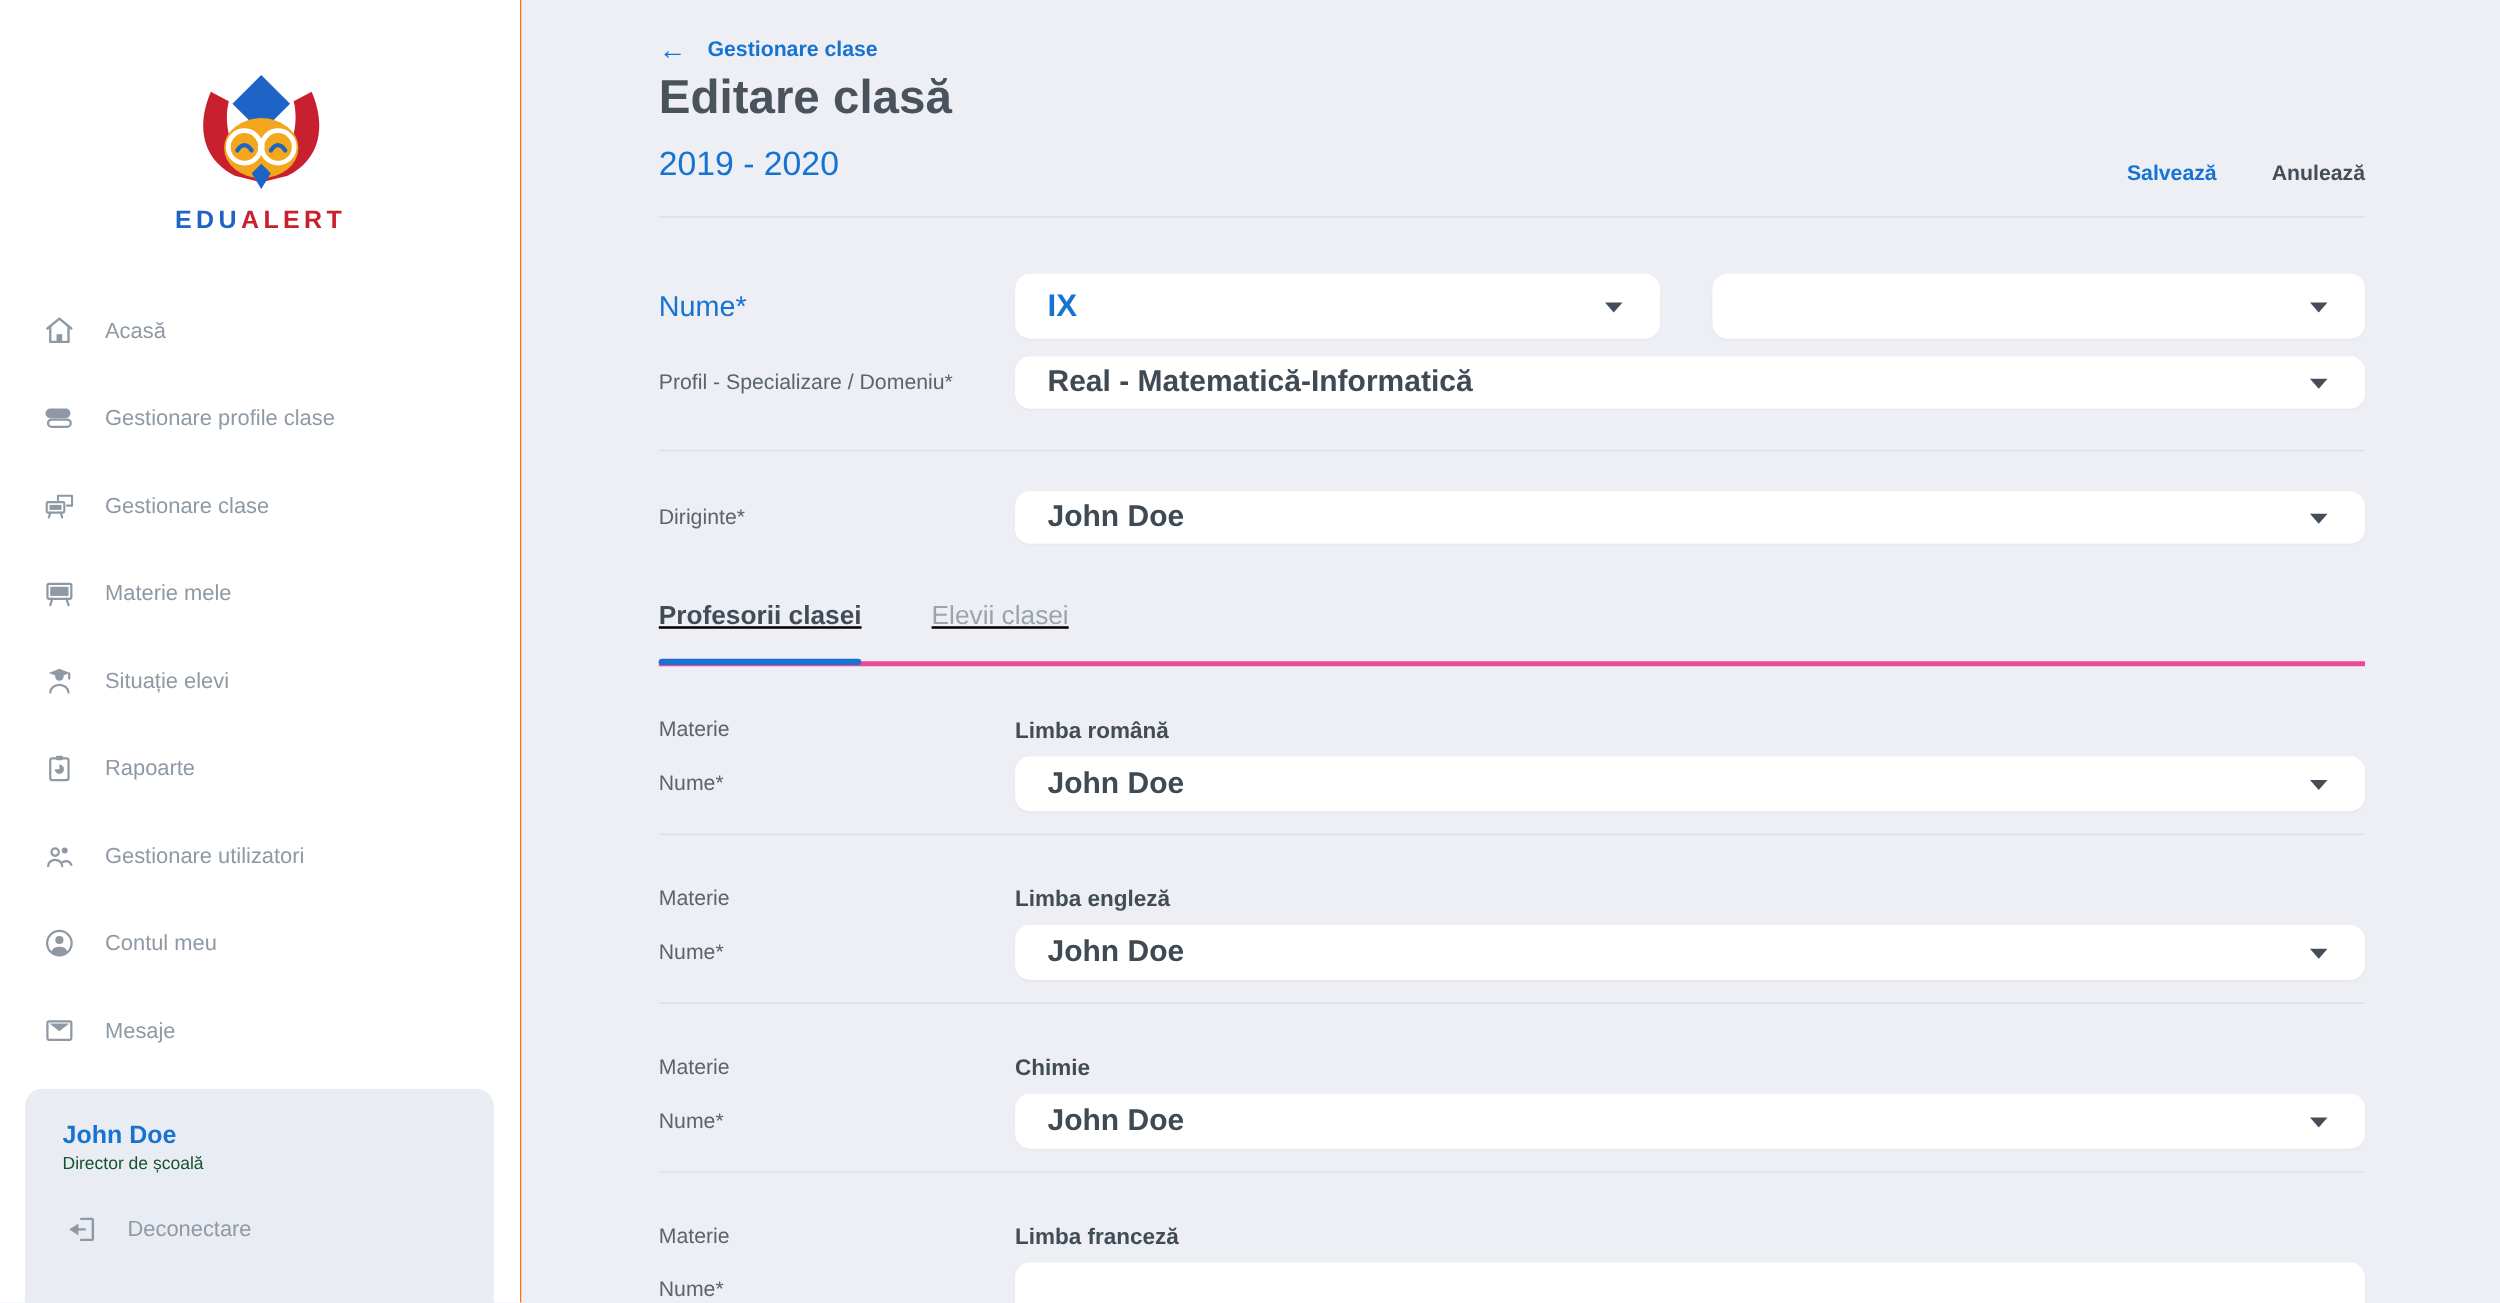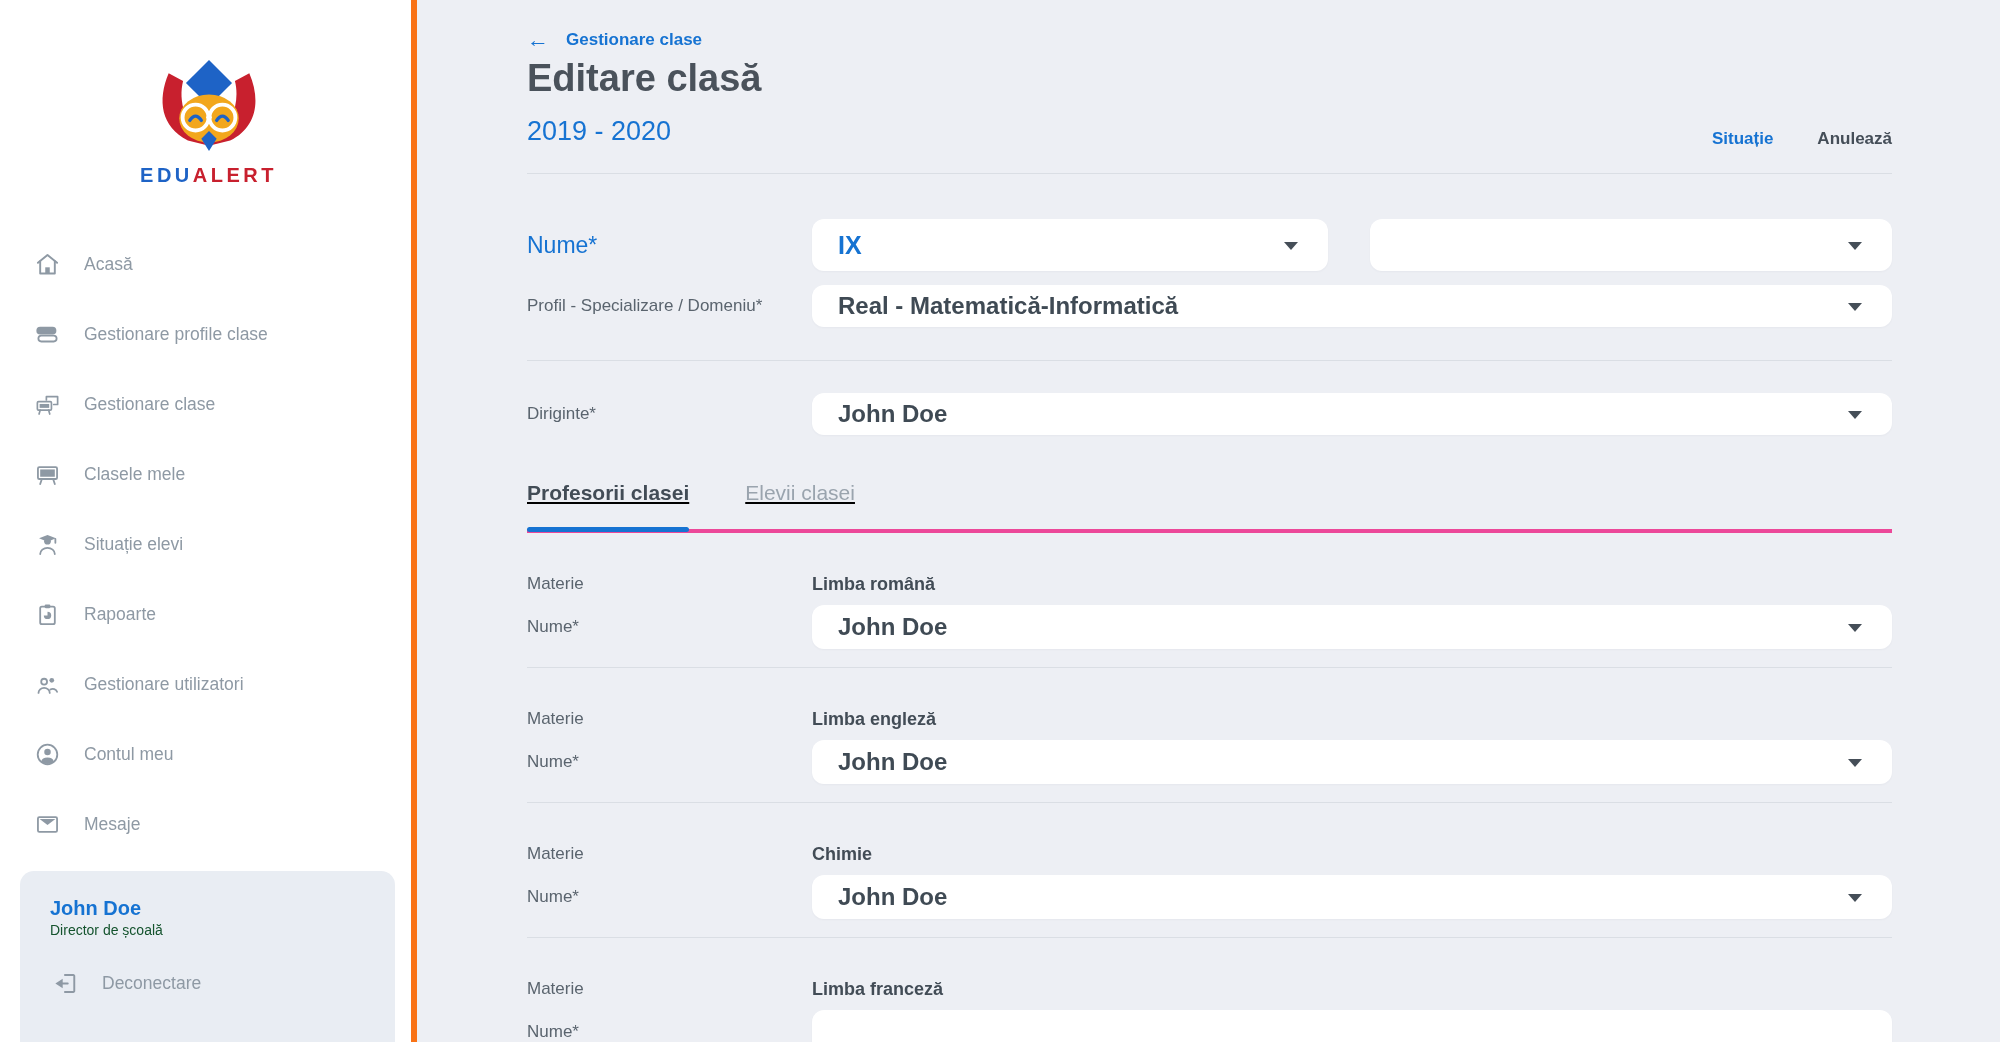--- a/index.html
+++ b/index.html
@@ -1,21 +1,21 @@
 <!DOCTYPE html>
 <html><head>
 <meta charset="utf-8">
 <style>
   * { margin:0; padding:0; box-sizing:border-box; }
   html,body { width:2000px; height:1042px; overflow:hidden;
     font-family:"Liberation Sans", sans-serif; background:#edeff4; }
 
   
   .sidebar { position:absolute; left:0; top:0; width:417px; height:1042px;
-    background:#ffffff; border-right:6px solid #f97316; }
+    background:#ffffff; border-right:1px solid #f97316; }
   .logo-block { position:absolute; top:58px; left:0; width:417px; text-align:center; }
   .logo-text { margin-top:6px; font-size:20px; font-weight:800; letter-spacing:3.5px; }
   .logo-text .b { color:#1e63c6; } .logo-text .r { color:#c8202e; }
 
   .nav { position:absolute; top:229px; left:0; width:417px; }
   .nav-item { display:flex; align-items:center; height:70px; padding-left:32px;
     color:#8e99a4; font-size:17.5px; cursor:pointer; }
   .nav-item .ic { width:30px; height:30px; margin-right:22px; flex:none;
     display:flex; align-items:center; justify-content:center; }
 
@@ -149,21 +149,21 @@
 
     <div class="nav-item">
       <span class="ic">
         <svg width="27" height="27" viewBox="0 0 24 24" fill="none" stroke="#8e99a4" stroke-width="1.6" stroke-linecap="round" stroke-linejoin="round">
           <rect x="3.5" y="5.5" width="17" height="10.5" rx="1.2"></rect>
           <rect x="5.5" y="7.5" width="13" height="6.5" fill="#8e99a4" stroke="none"></rect>
           <path d="M7 16 L5.5 20.5"></path>
             <path d="M17 16 L18.5 20.5"></path>
         </svg>
       </span>
-      <span>Clasele mele</span>
+      <span>Materie mele</span>
     </div>
 
     <div class="nav-item">
       <span class="ic">
         <svg width="27" height="27" viewBox="0 0 24 24" fill="none" stroke="#8e99a4" stroke-width="1.6" stroke-linecap="round" stroke-linejoin="round">
           <circle cx="12" cy="9" r="3" fill="#8e99a4" stroke="none"></circle>
           <polygon points="4.5,6.5 12,3.5 19.5,6.5 12,9.5" fill="#8e99a4" stroke="none"></polygon>
           <path d="M19 7 v3.5"></path>
           <path d="M5.5 20.5 a6.5 5.5 0 0 1 13 0"></path>
         </svg>
@@ -237,21 +237,21 @@
   <div class="back-link">
     <span class="arrow">←</span>
     <span>Gestionare clase</span>
   </div>
 
   <div class="page-title">Editare clasă</div>
 
   <div class="subtitle-row">
     <div class="subtitle">2019 - 2020</div>
     <div class="actions">
-      <button class="btn save">Situație</button>
+      <button class="btn save">Salvează</button>
       <button class="btn cancel">Anulează</button>
     </div>
   </div>
 
   <hr class="divider div-1">
 
   <div class="form-row row-name">
     <div class="f-label big">Nume*</div>
     <div class="f-fields">
       <div class="select sel-fixed">

